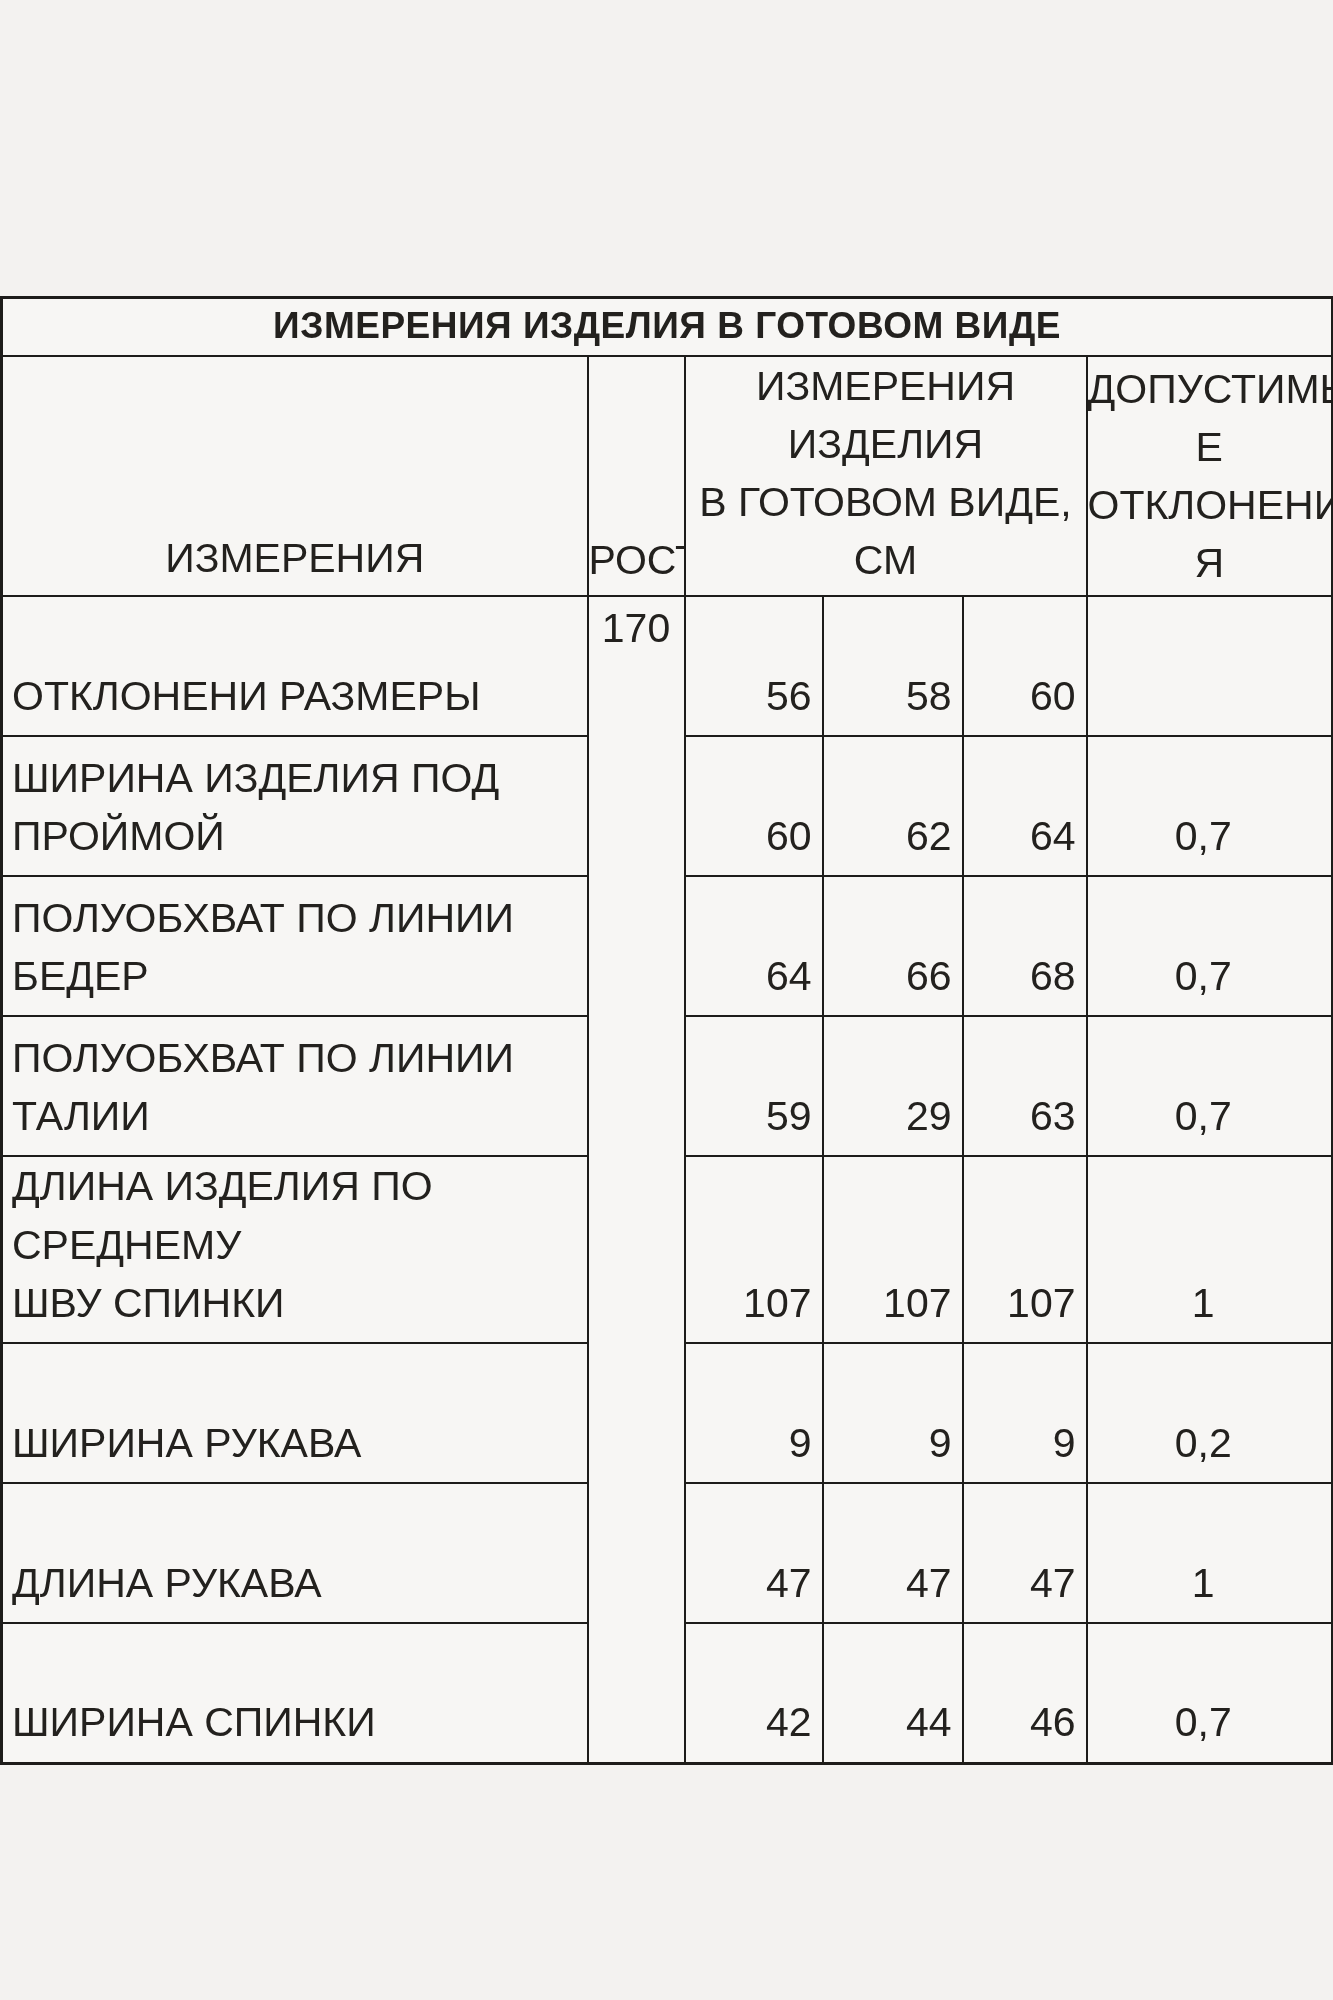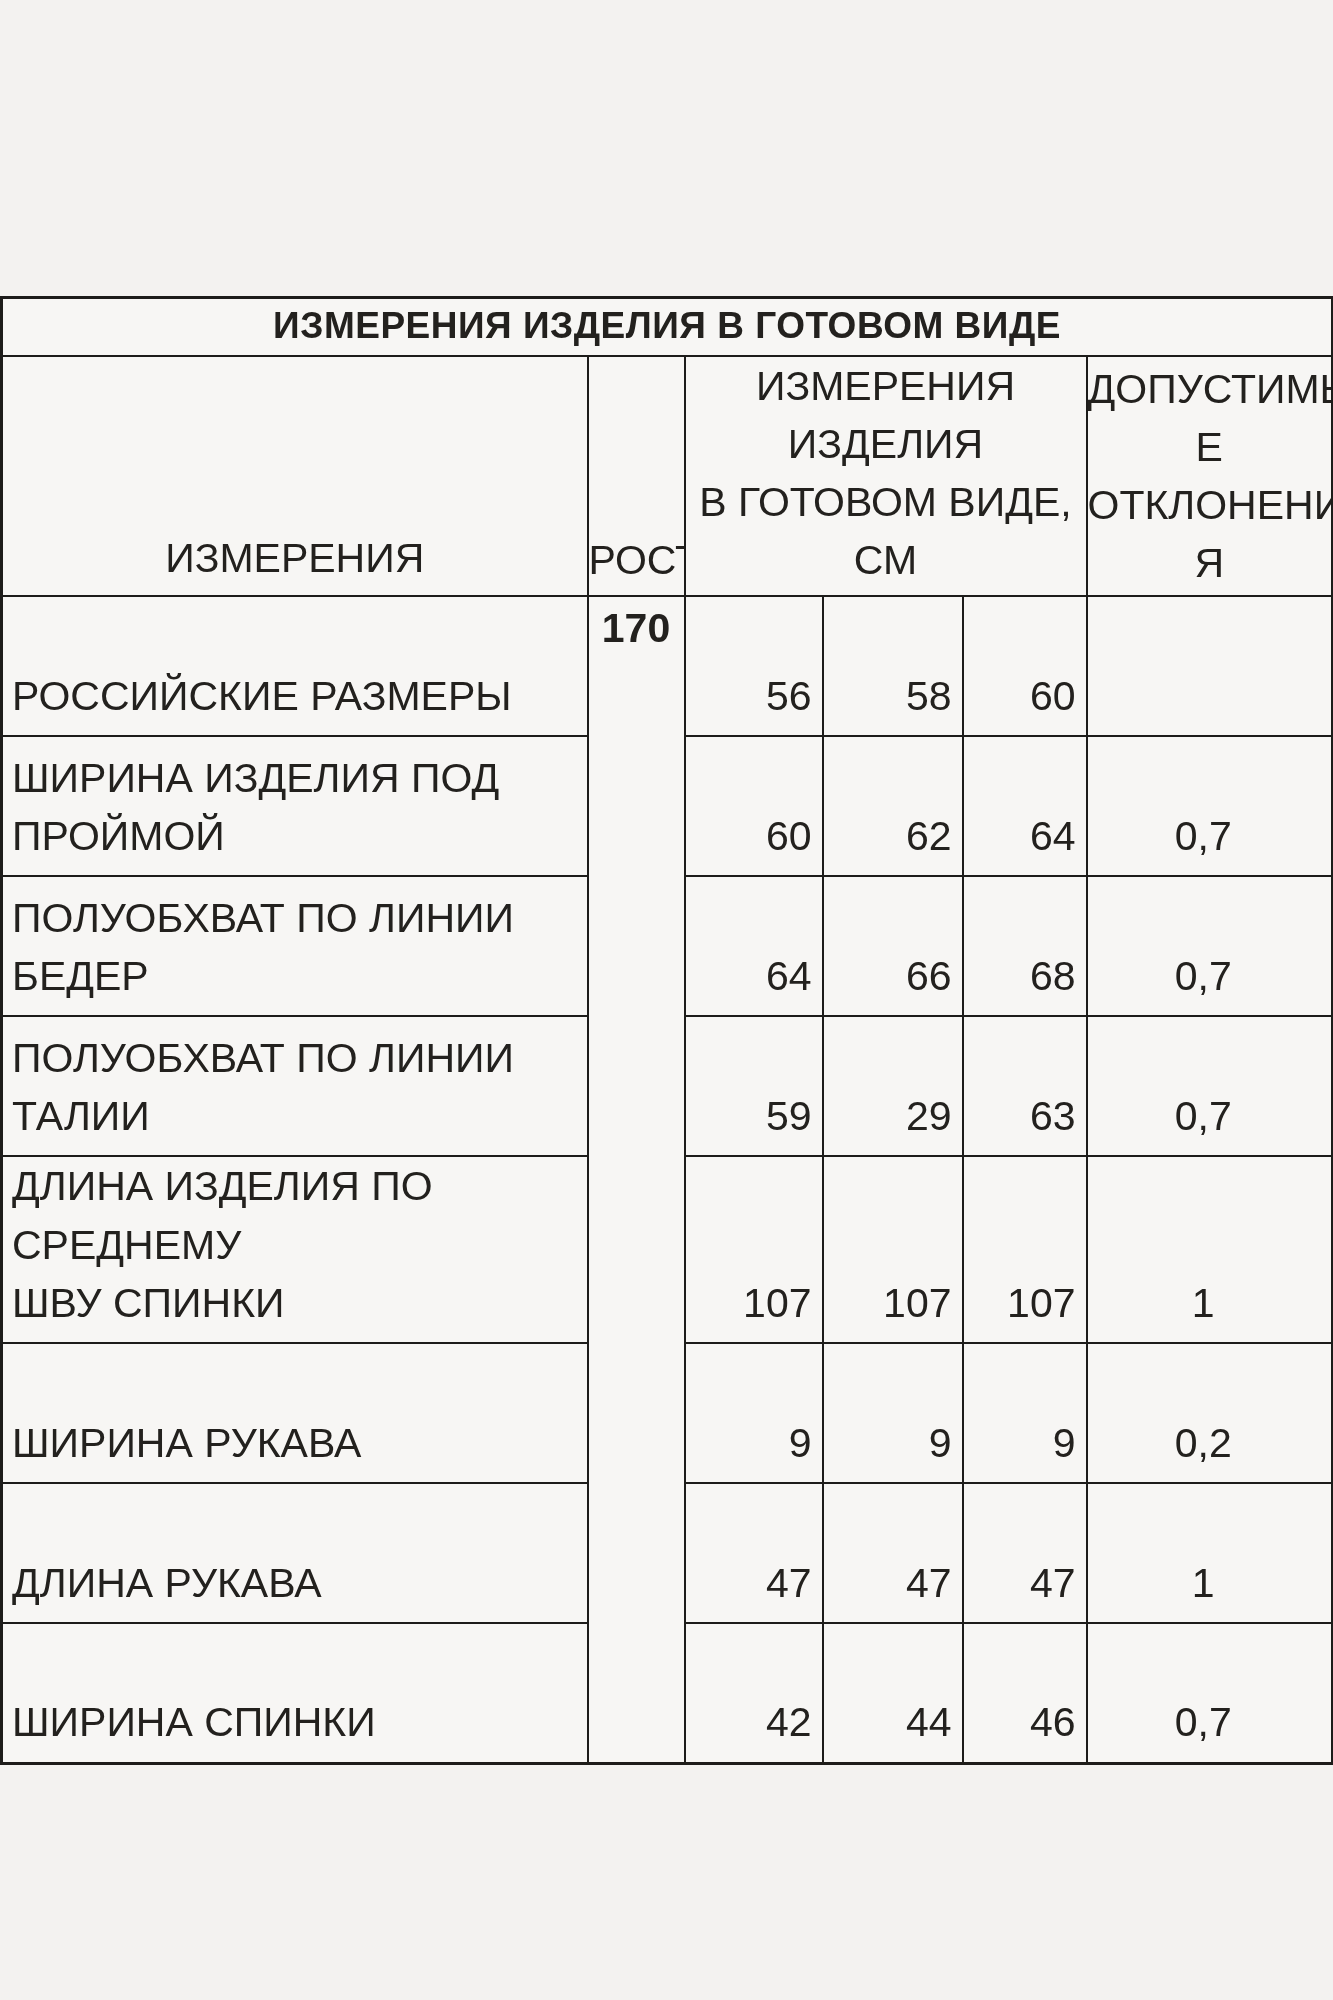--- a/index.html
+++ b/index.html
@@ -21,21 +21,21 @@
   tr.r-head{height:233px;}
   tr.r-data{height:140px;}
   .c-title{
     font-weight:bold;font-size:37px;text-align:center;vertical-align:middle;
     letter-spacing:0.5px;
   }
   .c-h-meas{text-align:center;padding-bottom:8px;}
   .c-h-rost{text-align:center;padding-bottom:6px;}
   .c-h-group{text-align:center;white-space:pre-line;padding-bottom:6px;}
   .c-h-dev{text-align:center;white-space:pre-line;vertical-align:middle;}
-  .c-rost-val{vertical-align:top;text-align:center;padding-top:2px;font-weight:bold;}
+  .c-rost-val{vertical-align:top;text-align:center;padding-top:2px;}
   .c-label{text-align:left;white-space:pre-line;padding:0 4px 10px 9px;}
   .c-val{text-align:right;padding:0 10px 10px 0;}
   .c-dev{text-align:center;padding:0 12px 10px 0;}
 </style>
 </head>
 <body>
 
 <div class="canvas">
   <table class="size-chart">
     <colgroup>
@@ -57,21 +57,21 @@
       <td class="c-h-rost">РОСТ</td>
       <td class="c-h-group" colspan="3">ИЗМЕРЕНИЯ ИЗДЕЛИЯ
 В ГОТОВОМ ВИДЕ, СМ</td>
       <td class="c-h-dev">ДОПУСТИМЫ
 Е
 ОТКЛОНЕНИ
 Я</td>
     </tr>
 
     <tr class="r-data">
-      <td class="c-label">РОССИЙСКИЕ РАЗМЕРЫ</td>
+      <td class="c-label">ОТКЛОНЕНИ РАЗМЕРЫ</td>
       <td class="c-rost-val" rowspan="8">170</td>
       <td class="c-val">56</td>
       <td class="c-val">58</td>
       <td class="c-val">60</td>
       <td class="c-dev"></td>
     </tr>
 
     <tr class="r-data">
       <td class="c-label">ШИРИНА ИЗДЕЛИЯ ПОД
 ПРОЙМОЙ</td>

